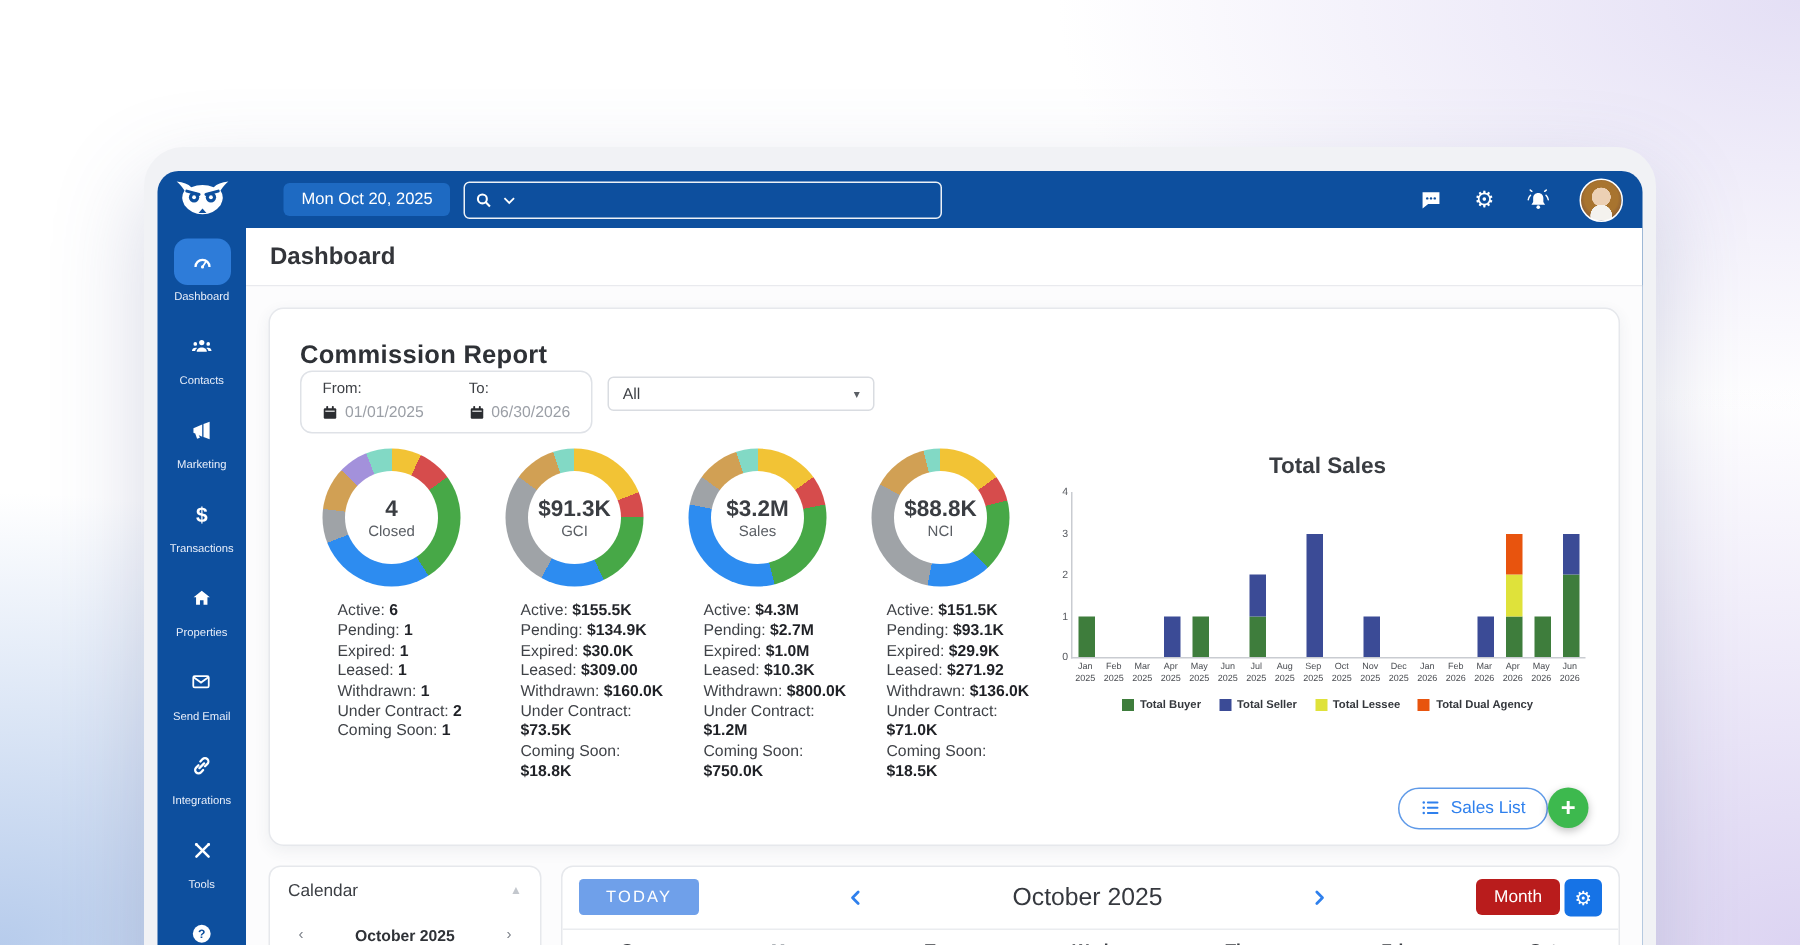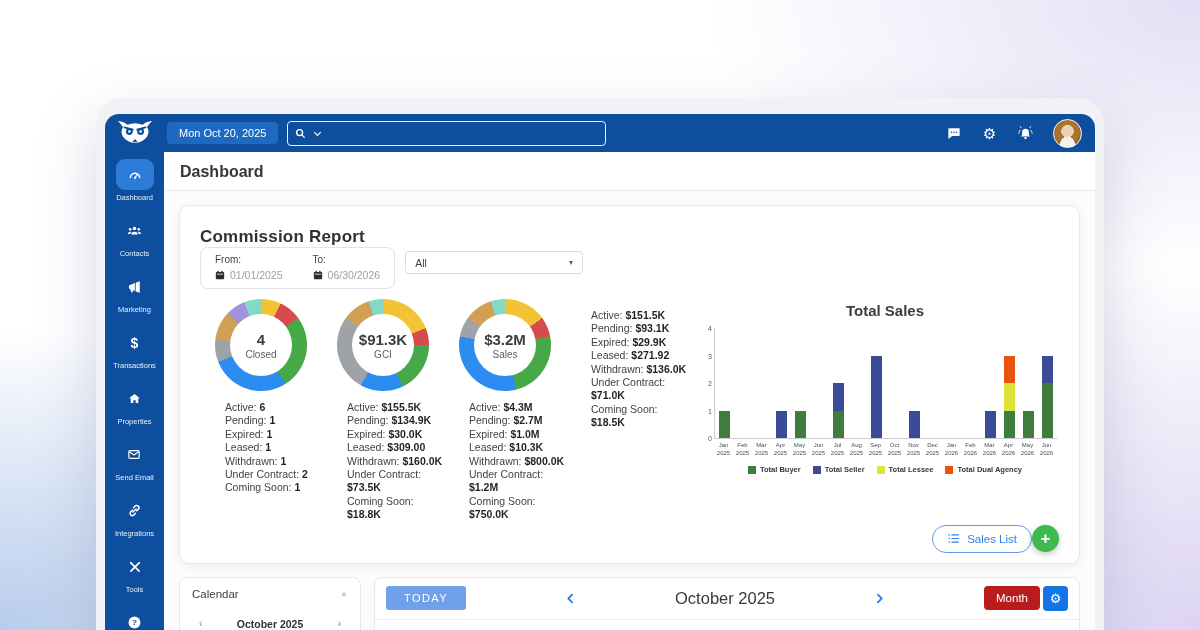--- a/index.html
+++ b/index.html
@@ -10,21 +10,21 @@
       radial-gradient(900px 620px at 100% 100%, #dcd4f2 0%, rgba(220,212,242,0) 60%),
       radial-gradient(820px 520px at 0% 100%, #b7ccec 0%, rgba(183,204,236,0) 58%),
       #ffffff;}
   .window{position:absolute;left:96px;top:98px;width:1008px;height:600px;background:#f1f2f5;
     border-radius:26px;box-shadow:0 24px 60px rgba(90,100,150,.25);}
   .app{position:absolute;left:9px;right:9px;top:16px;bottom:0;background:#0D4F9E;
     border-radius:14px 14px 0 0;display:flex;flex-direction:column;overflow:hidden;}
   
   .topbar{flex:0 0 38px;display:flex;align-items:center;}
   .logo-cell{width:59px;display:flex;justify-content:center;align-items:center;}
-  .date-chip{background:#1E6AC2;color:#fff;font-size:11px;padding:5px 12px;border-radius:4px;margin-left:3px;white-space:nowrap;}
+  .date-chip{background:#1E6AC2;color:#fff;font-size:11px;padding:5px 12px;border-radius:4px;margin-left:25px;white-space:nowrap;}
   .searchbox{margin-left:9px;width:303px;height:23px;border:1px solid rgba(255,255,255,.92);border-radius:4px;
     display:flex;align-items:center;padding:0 7px;gap:6px;}
   .searchbox input{flex:1;background:transparent;border:0;outline:0;color:#fff;font-size:11px;font-family:"Liberation Sans",sans-serif;}
   .searchbox input::placeholder{color:#d9e5f6;}
   .tb-right{margin-left:auto;display:flex;align-items:center;gap:19px;padding-right:13px;}
   .tb-ic{width:17px;height:17px;display:flex;align-items:center;justify-content:center;color:#fff;}
   .gear-glyph{font-size:15px;color:#fff;line-height:1;}
   .avatar{width:27px;height:27px;border-radius:50%;border:1px solid #fff;
     background:
       radial-gradient(circle at 50% 88%, #f4f2ee 0 26%, rgba(0,0,0,0) 27%),
@@ -343,20 +343,26 @@
                     <div>Active: <b>$4.3M</b></div>
                     <div>Pending: <b>$2.7M</b></div>
                     <div>Expired: <b>$1.0M</b></div>
                     <div>Leased: <b>$10.3K</b></div>
                     <div>Withdrawn: <b>$800.0K</b></div>
                     <div>Under Contract: <b>$1.2M</b></div>
                     <div>Coming Soon: <b>$750.0K</b></div>
                   </div>
                 </div>
                 <div class="donut-col">
+                  <div class="donut" style="background: conic-gradient(rgb(242, 195, 53) 0%, rgb(242, 195, 53) 15%, rgb(214, 76, 76) 15%, rgb(214, 76, 76) 21%, rgb(71, 168, 71) 21%, rgb(71, 168, 71) 38%, rgb(45, 140, 240) 38%, rgb(45, 140, 240) 53%, rgb(159, 163, 167) 53%, rgb(159, 163, 167) 83%, rgb(209, 160, 84) 83%, rgb(209, 160, 84) 96%, rgb(130, 217, 197) 96%, rgb(130, 217, 197) 100%);">
+                    <div class="hole">
+                      <div class="v">$88.8K</div>
+                      <div class="l">NCI</div>
+                    </div>
+                  </div>
                   <div class="stats">
                     <div>Active: <b>$151.5K</b></div>
                     <div>Pending: <b>$93.1K</b></div>
                     <div>Expired: <b>$29.9K</b></div>
                     <div>Leased: <b>$271.92</b></div>
                     <div>Withdrawn: <b>$136.0K</b></div>
                     <div>Under Contract: <b>$71.0K</b></div>
                     <div>Coming Soon: <b>$18.5K</b></div>
                   </div>
                 </div>

